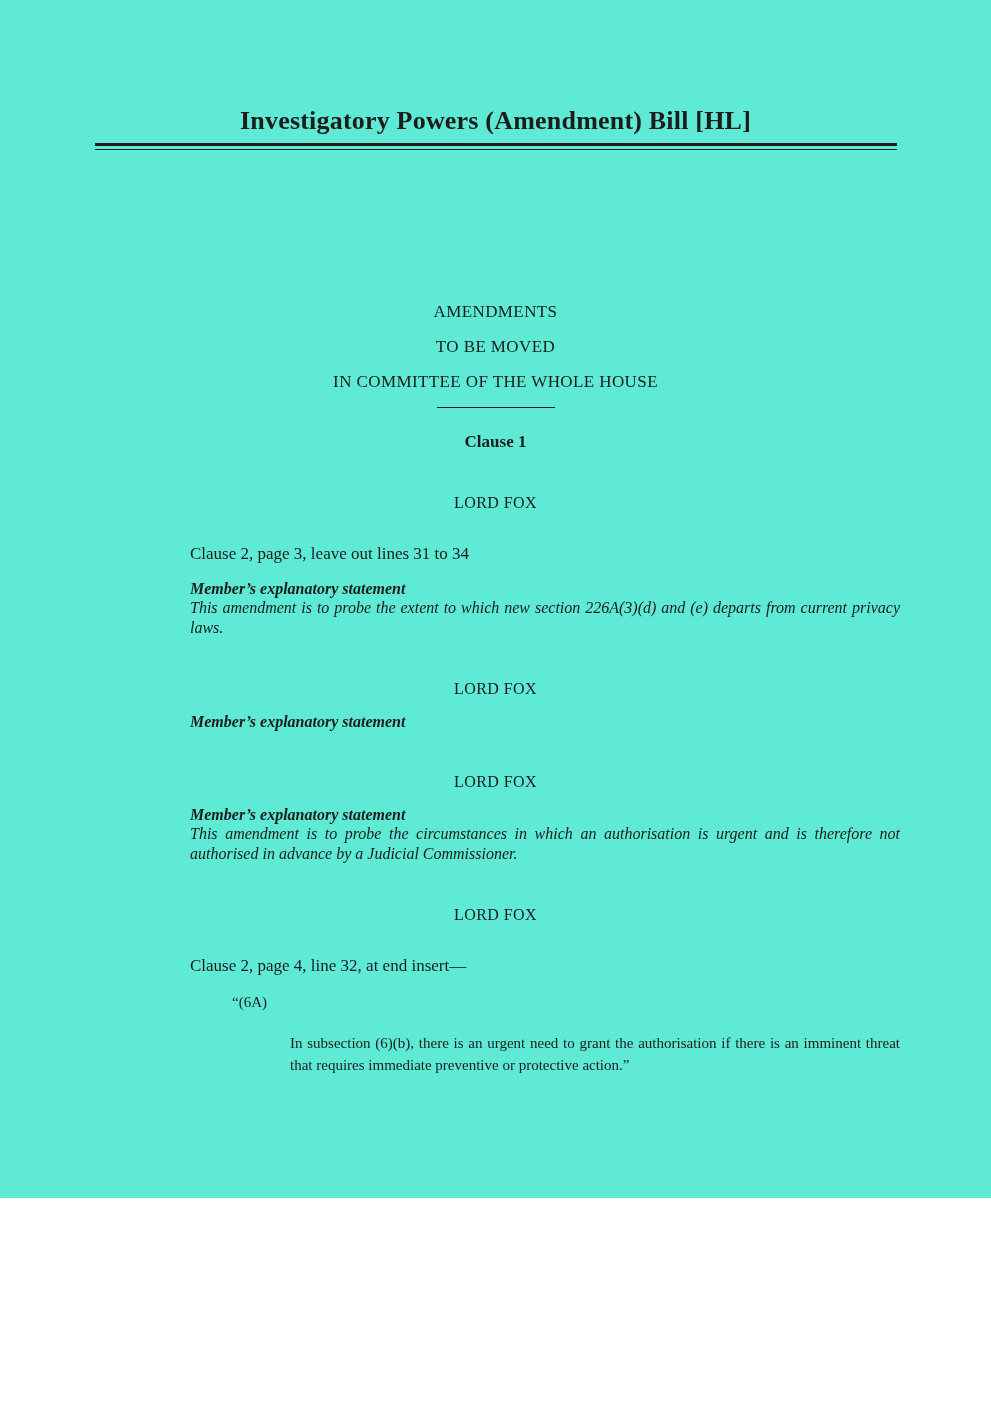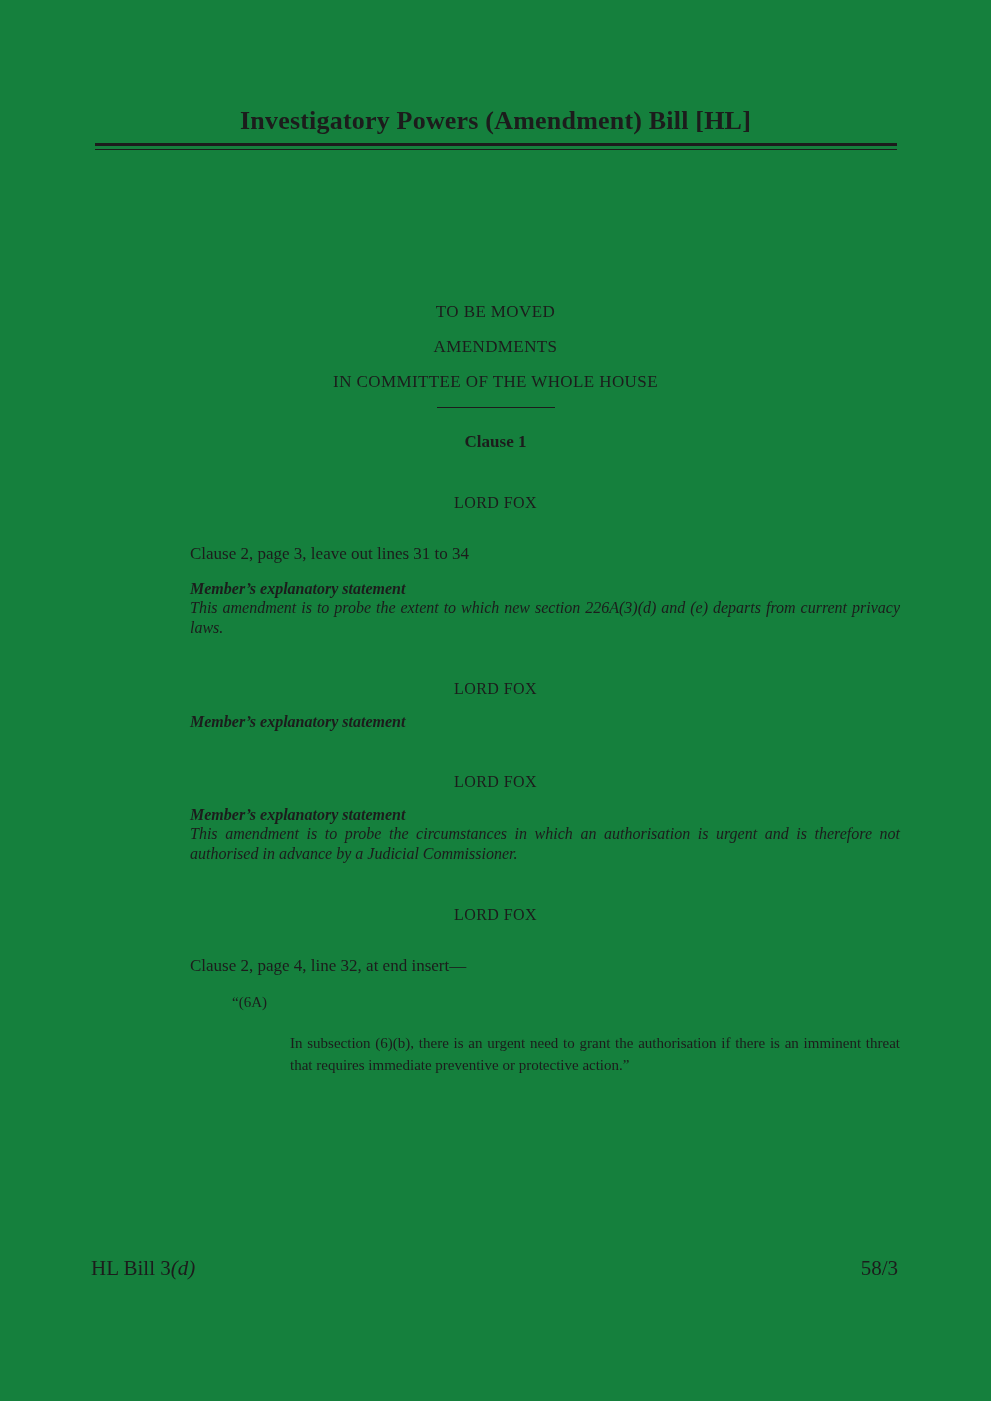--- a/index.html
+++ b/index.html
@@ -4,22 +4,22 @@
 <style>
   * { margin: 0; padding: 0; box-sizing: border-box; }
   html, body { background: #ffffff; }
   body {
     font-family: "Liberation Serif", "DejaVu Serif", serif;
     color: #1c1c1c;
   }
   .page {
     position: relative;
     width: 991px;
-    height: 1401px;
-    background: #15803d;
+    height: 1198px;
+    background: #5eead4;
     overflow: hidden;
   }
   .title {
     margin-top: 106px;
     text-align: center;
     font-size: 26px;
     font-weight: bold;
     letter-spacing: 0.2px;
   }
   .title-rule {
@@ -95,22 +95,22 @@
 </style>
 </head>
 <body>
 
 <div class="page">
 
   <h1 class="title">Investigatory Powers (Amendment) Bill [HL]</h1>
   <div class="title-rule"></div>
 
   <div class="preamble">
+    <p>AMENDMENTS</p>
     <p>TO BE MOVED</p>
-    <p>AMENDMENTS</p>
     <p>IN COMMITTEE OF THE WHOLE HOUSE</p>
   </div>
   <div class="short-rule"></div>
 
   <p class="clause-heading">Clause 1</p>
 
   <p class="mover">LORD FOX</p>
   <p class="instruction">Clause 2, page 3, leave out lines 31 to 34</p>
   <p class="expl-label">Member’s explanatory statement</p>
   <p class="expl-text">This amendment is to probe the extent to which new section 226A(3)(d) and (e) departs from current privacy laws.</p>

